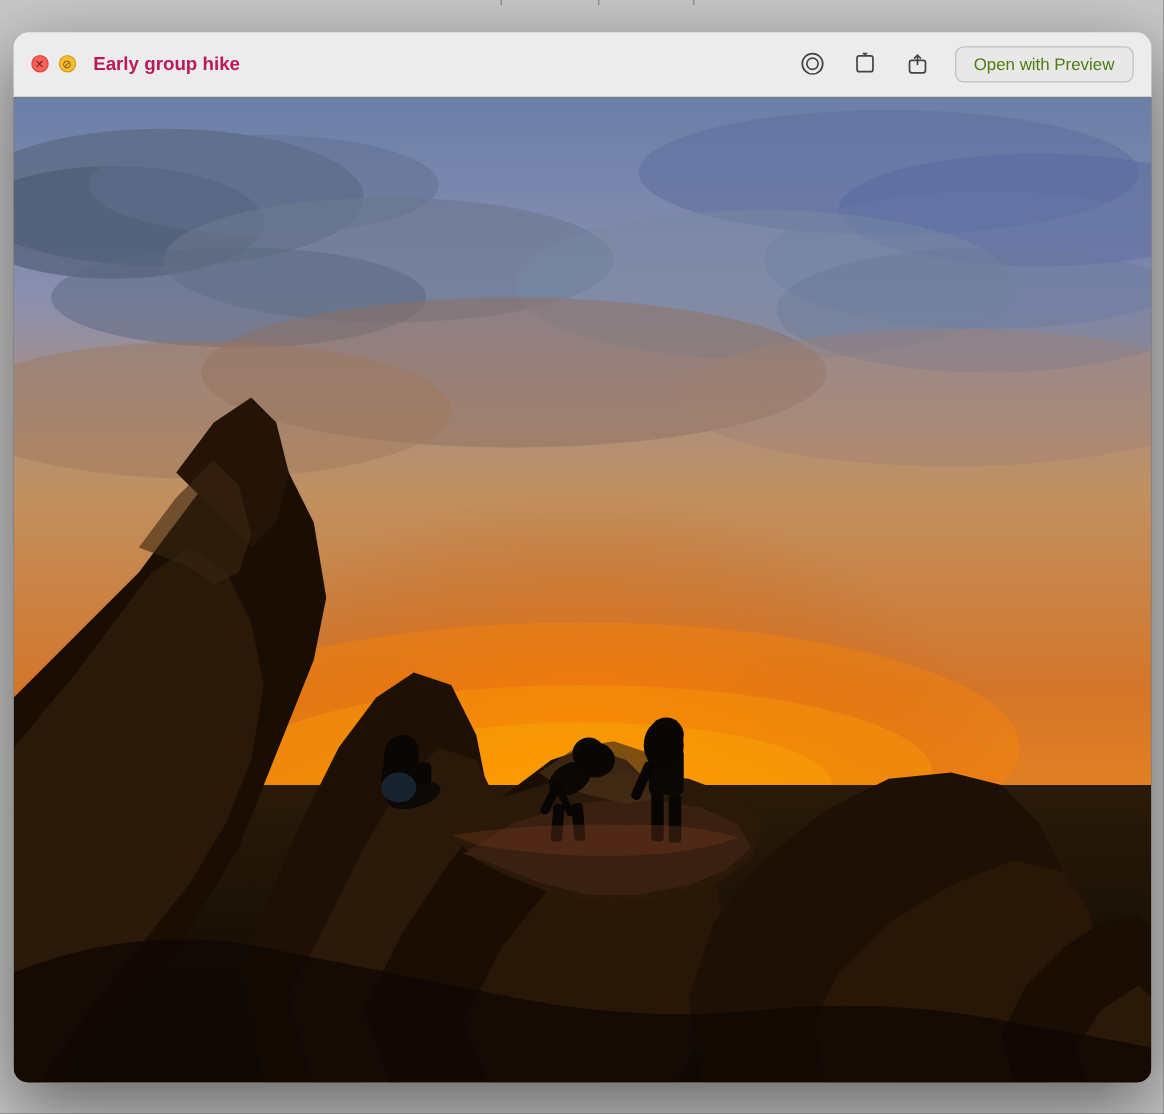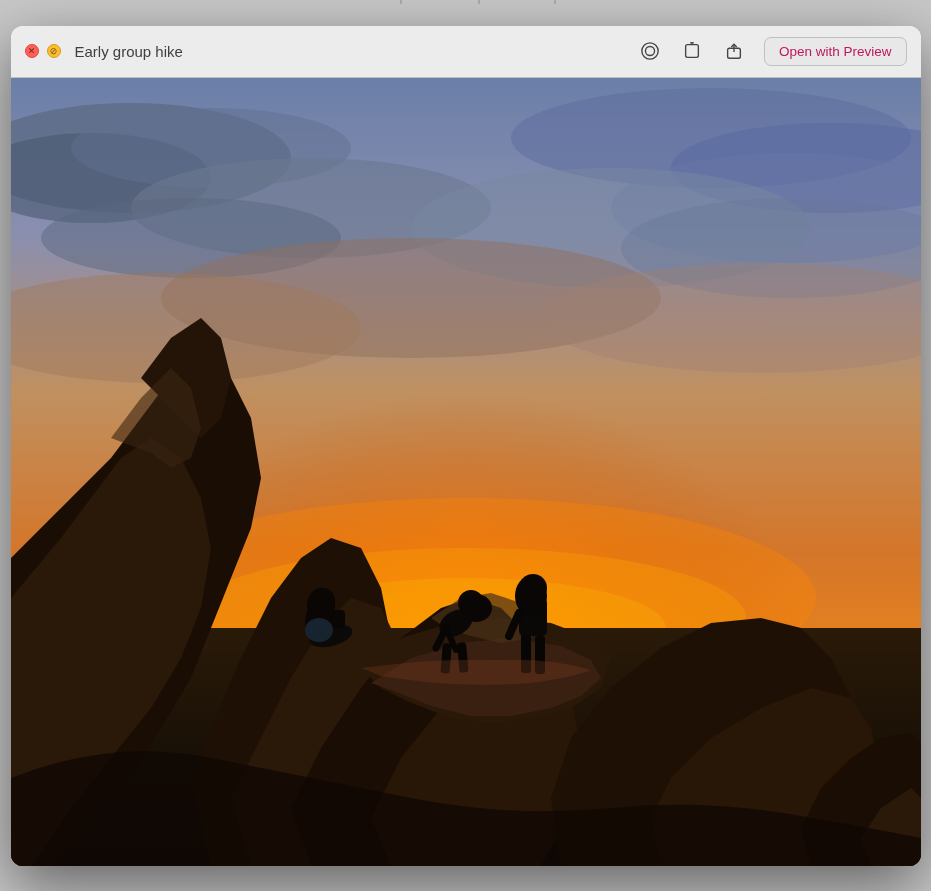--- a/index.html
+++ b/index.html
@@ -82,22 +82,22 @@
       border: 1px solid #e0443e;
     }
 
     .control-minimize {
       background: #febc2e;
       border: 1px solid #d4a017;
     }
 
     .window-title {
       font-size: 15px;
-      font-weight: 400;
-      color: #404040;
+      font-weight: 700;
+      color: #be185d;
       flex: 1;
     }
 
     .toolbar-icons {
       display: flex;
       align-items: center;
       gap: 10px;
       margin-right: 14px;
     }
 
@@ -118,21 +118,21 @@
       width: 20px;
       height: 20px;
     }
 
     .open-preview-btn {
       background: #e8e8e8;
       border: 1px solid #c0c0c0;
       border-radius: 7px;
       padding: 6px 14px;
       font-size: 13.5px;
-      color: #be185d;
+      color: #4d7c0f;
       cursor: pointer;
       font-family: inherit;
       font-weight: 500;
     }
 
     
     .image-area {
       width: 100%;
       height: calc(100% - 52px);
       background: #1a1008;

